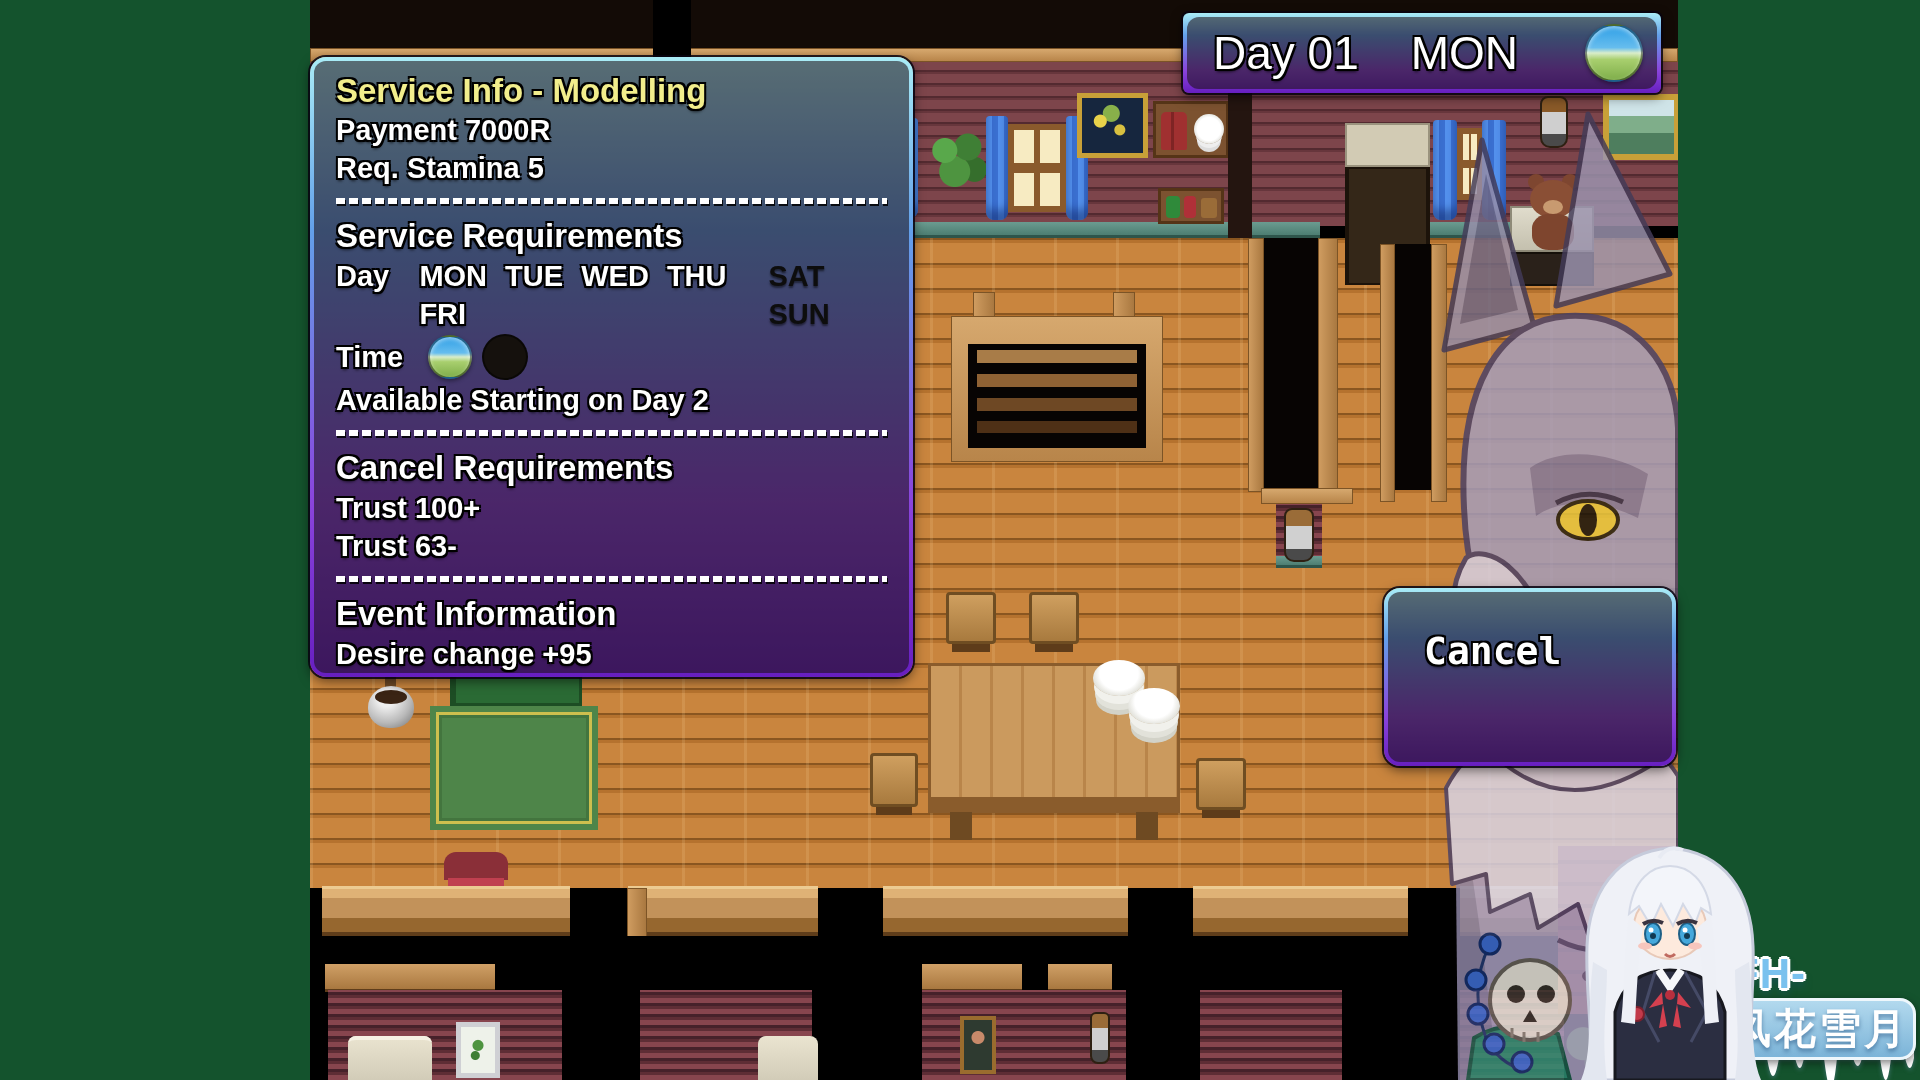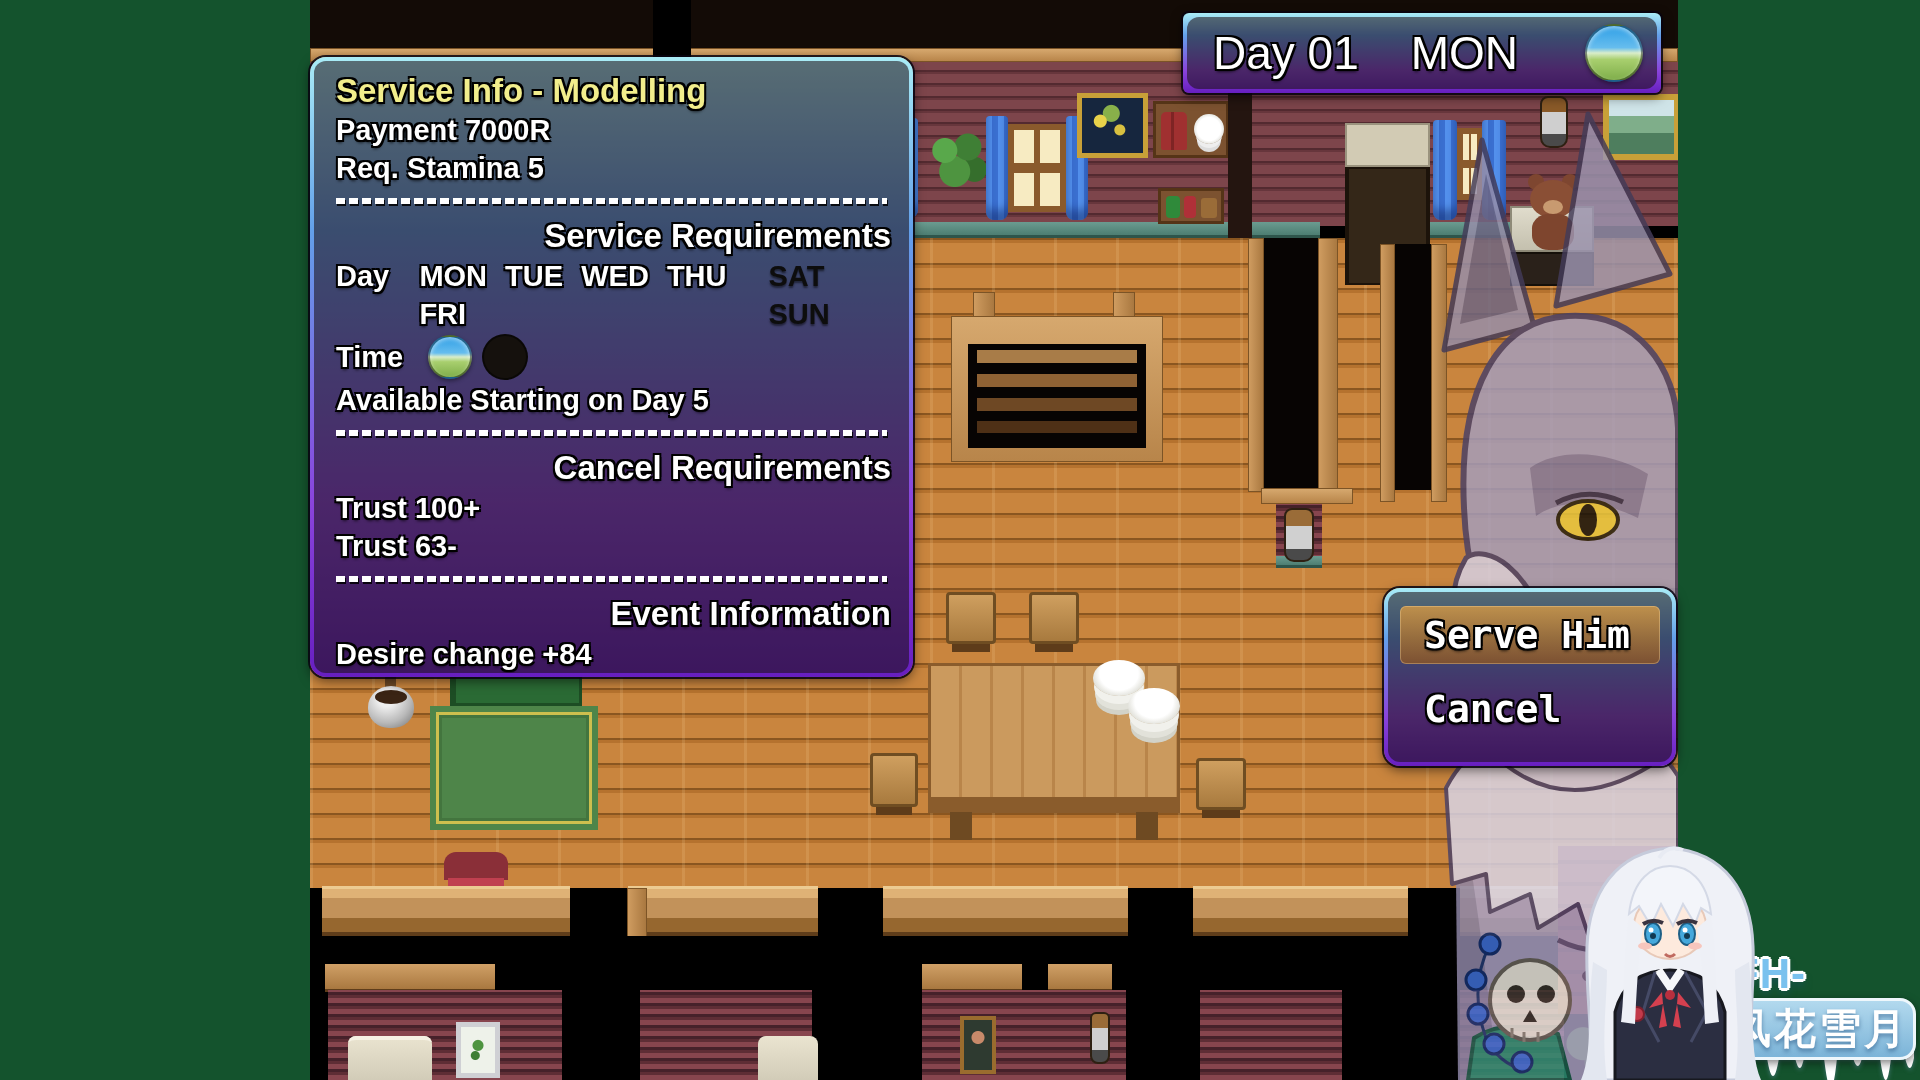--- a/index.html
+++ b/index.html
@@ -32,21 +32,21 @@
   .stool{background:linear-gradient(180deg,#cf9f5f,#a87a3e);border:3px solid #6f4d22;border-radius:4px;
       box-shadow:0 14px 0 -6px #5e3c1a;box-sizing:border-box;}
   
   .skin{background:linear-gradient(180deg,#a9ecf6 0%,#63a0ea 28%,#8a44dc 72%,#671fc0 100%);
         border-radius:16px;padding:4px;box-sizing:border-box;
         box-shadow:0 0 0 2px rgba(8,4,16,.85),0 4px 12px rgba(0,0,0,.55);}
   .skin-inner{width:100%;height:100%;border-radius:12px;background:rgba(30,18,22,.58);box-sizing:border-box;}
   .ol{text-shadow:-2px -2px 0 #000,2px -2px 0 #000,-2px 2px 0 #000,2px 2px 0 #000,0 3px 3px rgba(0,0,0,.65);}
   .t-title{font-size:33px;font-weight:bold;color:#f2ee8c;line-height:40px;}
   .t-body{font-size:29px;font-weight:bold;color:#fff;line-height:38px;}
-  .t-head{font-size:33px;font-weight:bold;color:#fff;line-height:42px;text-align:right;}
+  .t-head{font-size:33px;font-weight:bold;color:#fff;line-height:42px;}
   .sep{height:6px;margin:11px 4px 11px 0;
        background:repeating-linear-gradient(90deg,#fff 0 9px,rgba(0,0,0,0) 9px 13px);
        filter:drop-shadow(1px 2px 0 rgba(0,0,0,.85));}
   .dayicon{border-radius:50%;border:2px solid rgba(0,0,0,.4);box-sizing:border-box;
        background:linear-gradient(180deg,#2f9fe6 0%,#66bdee 40%,#d9edca 50%,#a8cf6e 62%,#7fae4a 100%);
        box-shadow:inset 0 2px 4px rgba(255,255,255,.5), 0 2px 4px rgba(0,0,0,.4);}
   .nighticon{border-radius:50%;background:#15110d;border:2px solid rgba(0,0,0,.5);box-sizing:border-box;}
   .choice-text{font-family:"DejaVu Sans Mono",monospace;font-weight:bold;font-size:38px;color:#fff;}
   .hl{background:linear-gradient(180deg,rgba(233,162,62,.72),rgba(152,88,22,.68));
       border-radius:6px;box-shadow:inset 0 0 0 1px rgba(255,220,160,.35);}
@@ -239,43 +239,42 @@
       <div style="display:flex;align-items:baseline;">
         <span class="t-body ol" style="width:92px;">Day</span>
         <span class="t-body ol" style="word-spacing:10px;">MON TUE WED THU FRI</span>
         <span class="t-body" style="color:#0d0d0d;margin-left:12px;word-spacing:10px;text-shadow:0 2px 2px rgba(0,0,0,.5);">SAT SUN</span>
       </div>
       <div style="display:flex;align-items:center;height:48px;">
         <span class="t-body ol" style="width:92px;">Time</span>
         <span class="dayicon" style="width:44px;height:44px;display:inline-block;"></span>
         <span class="nighticon" style="width:46px;height:46px;display:inline-block;margin-left:10px;"></span>
       </div>
-      <div class="t-body ol">Available Starting on Day 5</div>
+      <div class="t-body ol">Available Starting on Day 2</div>
       <div class="sep"></div>
       <div class="t-head ol">Cancel Requirements</div>
       <div class="t-body ol">Trust 100+</div>
       <div class="t-body ol">Trust 63-</div>
       <div class="sep"></div>
       <div class="t-head ol">Event Information</div>
-      <div class="t-body ol">Desire change +84</div>
+      <div class="t-body ol">Desire change +95</div>
 
     </div>
   </div>
 
   <div class="abs skin" style="left:1183px;top:13px;width:478px;height:80px;z-index:20;border-radius:6px;">
     <div class="skin-inner" style="display:flex;align-items:center;padding:0 14px 0 26px;">
       <span class="ol" style="font-size:46px;color:#fff;">Day 01</span>
       <span class="ol" style="font-size:46px;color:#fff;margin-left:52px;">MON</span>
       <span class="dayicon" style="width:58px;height:58px;margin-left:auto;"></span>
     </div>
   </div>
 
   <div class="abs skin" style="left:1384px;top:588px;width:292px;height:178px;z-index:20;">
     <div class="skin-inner" style="padding:14px 12px;">
-      <div class="hl choice-text ol" style="height:58px;display:flex;align-items:center;padding-left:24px;cursor:pointer;">Serve Him</div>
       <div class="choice-text ol" style="height:58px;display:flex;align-items:center;padding-left:24px;margin-top:16px;cursor:pointer;">Cancel</div>
     </div>
   </div>
 
   <svg class="abs" style="left:1592px;top:1040px;z-index:40;filter:drop-shadow(0 2px 2px rgba(110,150,180,.5));" width="322" height="58" viewBox="0 0 322 58">
     <path fill="#ffffff" d="M0,0 H322 V18 q-4,20 -9,0 h-14 q-5,44 -11,0 h-18 q-4,16 -9,0 h-16 q-6,60 -13,0 h-20 q-4,20 -9,0 h-16 q-6,36 -12,0 h-22 q-4,24 -9,0 h-14 q-6,52 -13,0 h-18 q-4,16 -8,0 h-16 q-5,32 -11,0 h-20 q-4,20 -9,0 h-12 L0,18 Z"></path>
   </svg>
   <div class="abs site-text" style="left:1733px;top:950px;z-index:41;">FH-XY.NET</div>
   <div class="abs banner" style="left:1722px;top:998px;width:194px;height:62px;z-index:41;">
     <span class="banner-text">风花雪月</span>

